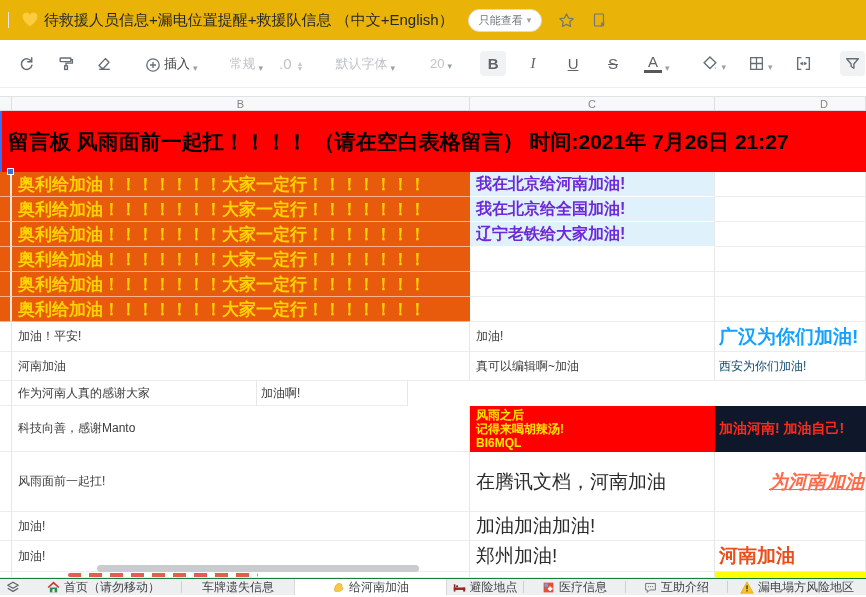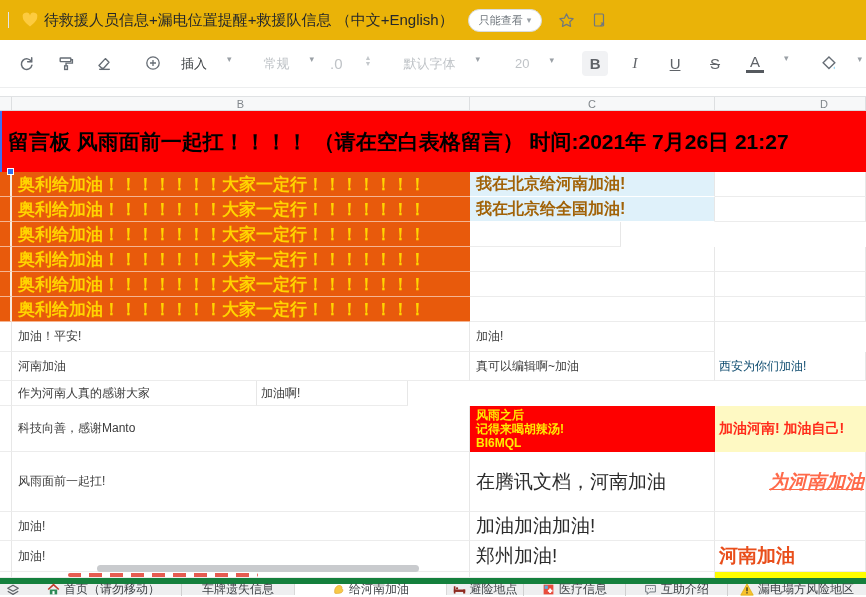--- a/index.html
+++ b/index.html
@@ -10,21 +10,21 @@
   .titlebar{height:40px;display:flex;align-items:center;padding-left:8px;background:#eab308}
   .tb-edge{width:1px;height:16px;background:#E3E5E8;margin-right:12px}
   .doc-heart{width:18px;height:18px;margin-right:5px}
   .doc-title{font-size:15px;color:#25282B;white-space:nowrap}
   .perm-pill{display:flex;align-items:center;gap:4px;margin-left:14px;border:1px solid #D8DCE0;
     border-radius:12px;padding:3px 10px;font-size:11px;color:#70777E;cursor:pointer;background:#fff}
   .caret{font-size:9px;color:#9AA0A6;line-height:1}
   .tb-ic{margin-left:16px;color:#70777E;cursor:pointer}
   
   .toolbar{height:48px;display:flex;align-items:center;padding:0 14px;border-bottom:1px solid #EDEEEF;background:#fff}
-  .t-ic{color:#666D75;cursor:pointer;padding:4px;border-radius:4px;display:flex;align-items:flex-start;gap:20px}
+  .t-ic{color:#666D75;cursor:pointer;padding:4px;border-radius:4px;display:flex;align-items:flex-end;gap:3px}
   .t-ic.on{background:#F1F2F4}
   .t-sep{width:1px;height:18px;background:#E8EAEC;margin:0 12px}
   .t-lab{font-size:13px;color:#3C4043;white-space:nowrap}
   .t-dis{color:#BFC3C7}
   .glyph{font-size:15px;color:#5F6368;width:18px;text-align:center}
   .g-b{font-weight:bold}
   .g-i{font-style:italic;font-family:"Liberation Serif",serif}
   .g-u{text-decoration:underline}
   .g-s{text-decoration:line-through}
   .g-a{border-bottom:3px solid #55595E;line-height:1.05}
@@ -48,38 +48,38 @@
   .banner{height:61px;background:#FE0000;position:relative;display:flex;align-items:center;
     border-left:2px solid #3D6FF2}
   .banner span{font-size:21px;font-weight:bold;color:#000;padding-left:6px;white-space:nowrap}
   .sel-handle{position:absolute;left:5px;bottom:-3px;width:7px;height:7px;background:#2F6FED;border:1px solid #fff}
   
   .orow{height:25px}
   .o-a{background:#E85A0C;border-right:2px solid #F8E9DD;border-bottom:1px solid rgba(255,255,255,.55)}
   .o-b{background:#E85A0C;border-bottom:1px solid rgba(255,255,255,.55);
     font-size:17px;font-weight:bold;color:#FFD400}
   .o-blue{background:#DFF1FA;border-bottom:1px solid #fff;border-right:1px solid #E7E7E7;
-    font-size:16px;font-weight:bold;color:#a16207}
+    font-size:16px;font-weight:bold;color:#6d28d9}
   .blue-txt{color:#14A1FF;font-size:19px;font-weight:bold}
   .red-sm{color:#0c4a6e}
   .redcell{background:#FE0000;flex-direction:column;align-items:flex-start!important;justify-content:center;
     border-right:1px solid #FE0000}
   .redcell span{font-size:12px;font-weight:bold;color:#FFEB00;line-height:14px}
-  .ylwcell{background:#fef9c3;font-size:14px;font-weight:bold;color:#FF2B1A}
+  .ylwcell{background:#0f172a;font-size:14px;font-weight:bold;color:#FF2B1A}
   .it-orange{justify-content:flex-end;padding-right:1px;font-size:19px;font-weight:bold;font-style:italic;
     text-decoration:underline;color:#FF6A4A}
   .henan{font-size:19px;font-weight:bold;color:#E94E1B}
   .partial{height:6px}
   .red-dashes{height:4px;width:190px;margin-left:50px;border-radius:2px;opacity:.8;
     background:repeating-linear-gradient(90deg,#E03426 0 13px,transparent 13px 21px)}
   .p-ylw{background:#FFFF00}
   
   .hscroll{position:absolute;left:97px;top:469px;width:322px;height:7px;background:#C9CBCE;border-radius:4px;cursor:pointer}
   
-  .tabbar{height:17px;background:#EEEFF0;border-top:6px solid #15803d;display:flex;align-items:stretch;font-size:12px;color:#3F4347}
+  .tabbar{height:17px;background:#EEEFF0;border-top:1px solid #15803d;display:flex;align-items:stretch;font-size:12px;color:#3F4347}
   .sheetlist{width:26px;display:flex;align-items:center;justify-content:center;color:#5F6368;cursor:pointer}
   .tab{display:flex;align-items:center;justify-content:center;gap:4px;cursor:pointer;white-space:nowrap}
   .tab.active{background:#fff;border-left:1px solid #D9D9D9;border-right:1px solid #D9D9D9}
   .tdiv{width:1px;background:#CFCFCF;height:12px;align-self:center}
   .ticon{display:flex;align-items:center}
 </style>
 </head>
 <body>
 
 <div class="titlebar">
@@ -239,20 +239,23 @@
     <div class="cell cc o-blue">
         <span>我在北京给全国加油!</span>
       </div>
     <div class="cell cd wcell"></div>
   </div>
   <div class="row orow">
     <div class="cell ca o-a"></div>
     <div class="cell cb o-b">
         <span>奥利给加油！！！！！！！大家一定行！！！！！！！</span>
       </div>
+    <div class="cell cc o-blue">
+        <span>辽宁老铁给大家加油!</span>
+      </div>
     <div class="cell cd wcell"></div>
   </div>
   <div class="row orow">
     <div class="cell ca o-a"></div>
     <div class="cell cb o-b">
         <span>奥利给加油！！！！！！！大家一定行！！！！！！！</span>
       </div>
     <div class="cell cc wcell"></div>
     <div class="cell cd wcell"></div>
   </div>
@@ -273,20 +276,23 @@
     <div class="cell cd wcell"></div>
   </div>
 
   <div class="row" style="height:30px">
     <div class="cell ca wcell"></div>
     <div class="cell cb wcell sm">
         <span>加油！平安!</span>
       </div>
     <div class="cell cc wcell sm">
         <span>加油!</span>
+      </div>
+    <div class="cell cd wcell blue-txt">
+        <span>广汉为你们加油!</span>
       </div>
   </div>
   <div class="row" style="height:29px">
     <div class="cell ca wcell"></div>
     <div class="cell cb wcell sm">
         <span>河南加油</span>
       </div>
     <div class="cell cc wcell sm">
         <span>真可以编辑啊~加油</span>
       </div>

